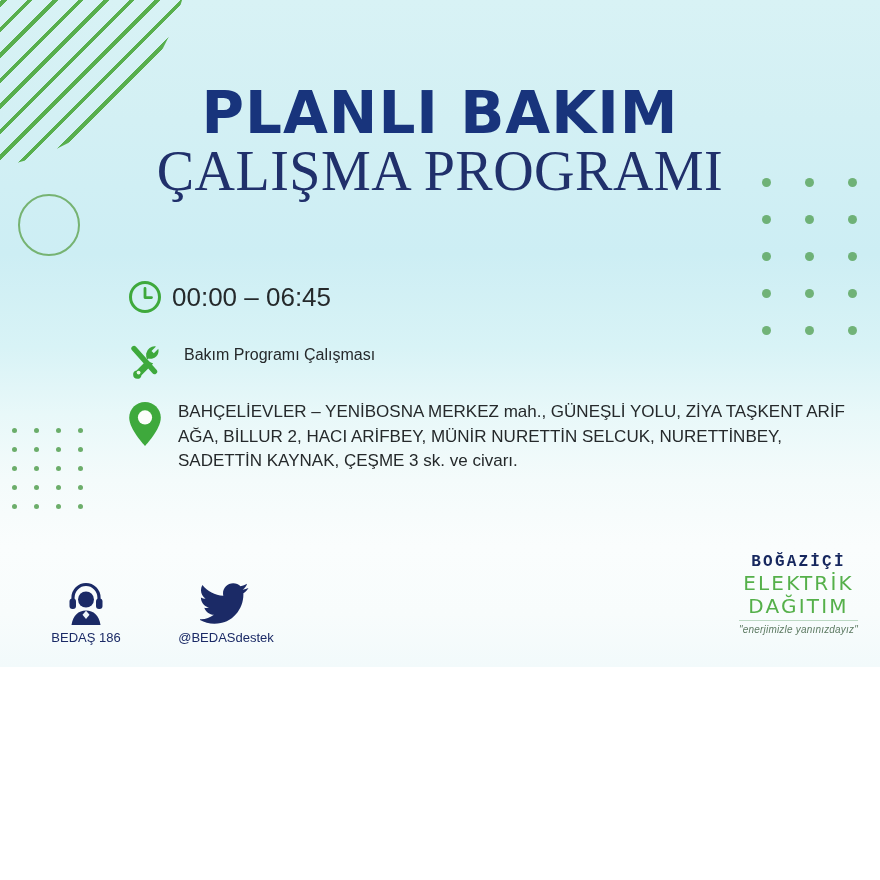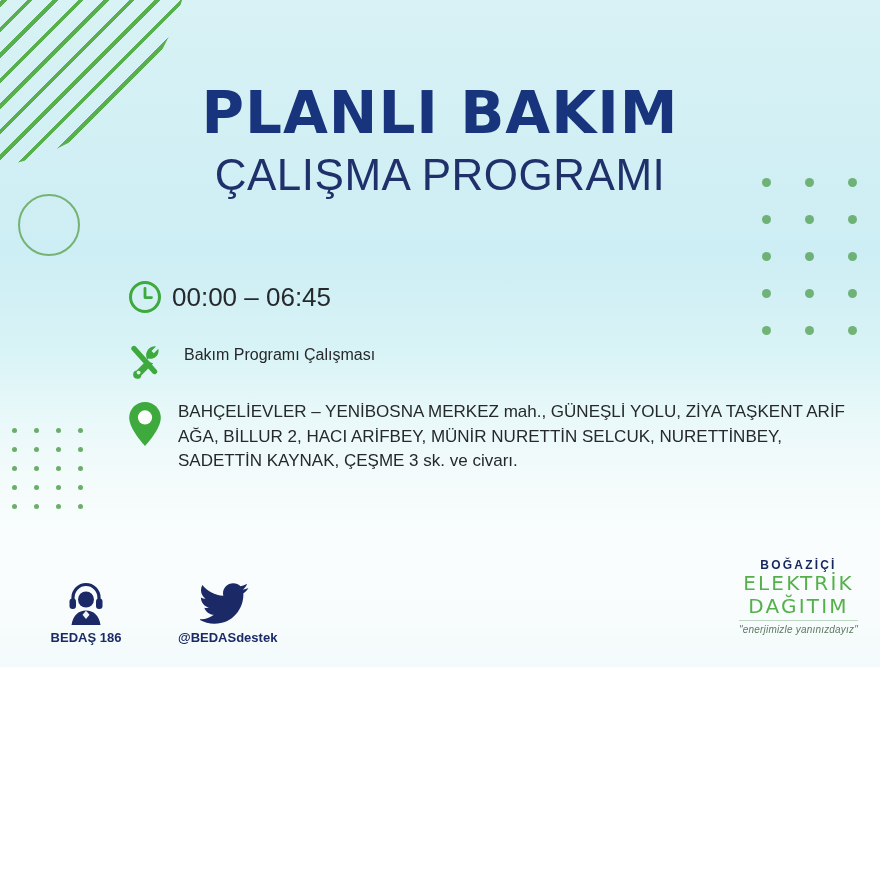--- a/index.html
+++ b/index.html
@@ -64,26 +64,26 @@
   .header { position: absolute; left: 0; top: 84px; width: 880px; text-align: center; }
   .title-main {
     font-size: 58px;
     font-weight: 800;
     letter-spacing: 1px;
     color: #18347c;
     line-height: 1.0;
     font-family: "DejaVu Sans", sans-serif;
   }
   .title-sub {
-    margin-top: 10px;
-    font-size: 44px;
+    font-size: 56px;
     font-weight: 400;
     letter-spacing: .5px;
     color: #20306b;
     line-height: 1.05;
+    font-family: Liberation Serif, serif;
   }
 
   
   .info { position: absolute; left: 118px; top: 272px; width: 740px; }
   .row { display: flex; align-items: flex-start; margin-bottom: 14px; }
   .row .ico {
     width: 54px; min-width: 54px; height: 50px;
     display: flex; align-items: center; justify-content: center;
   }
   .row .txt {
@@ -107,29 +107,29 @@
   }
 
   
   .footer { position: absolute; left: 0; bottom: 16px; width: 880px; height: 96px; }
   .contacts { position: absolute; left: 38px; bottom: 6px; display: flex; gap: 44px; }
   .contact { width: 96px; text-align: center; }
   .contact .cico { height: 50px; display: flex; align-items: flex-end; justify-content: center; }
   .contact .clabel {
     margin-top: 4px;
     font-size: 13px;
-    font-weight: 700;
+    font-weight: 400;
     color: #1b2a66;
     white-space: nowrap;
   }
   .brand { position: absolute; right: 22px; bottom: 16px; text-align: center; }
   .brand .b1 {
-    font-size: 12px; font-weight: 800; letter-spacing: 2.2px;
+    font-size: 16px; font-weight: 800; letter-spacing: 2.2px;
     color: #16275e; line-height: 1.12;
-    font-family: Liberation Sans, sans-serif;
+    font-family: Liberation Mono, monospace;
     text-align: center;
   }
   .brand .b2, .brand .b3 {
     font-size: 20px; font-weight: 400; letter-spacing: 2.2px;
     color: #55b04a; line-height: 1.12;
     font-family: "DejaVu Sans", sans-serif;
   }
   .brand .tag {
     margin-top: 3px;
     font-size: 10px;

